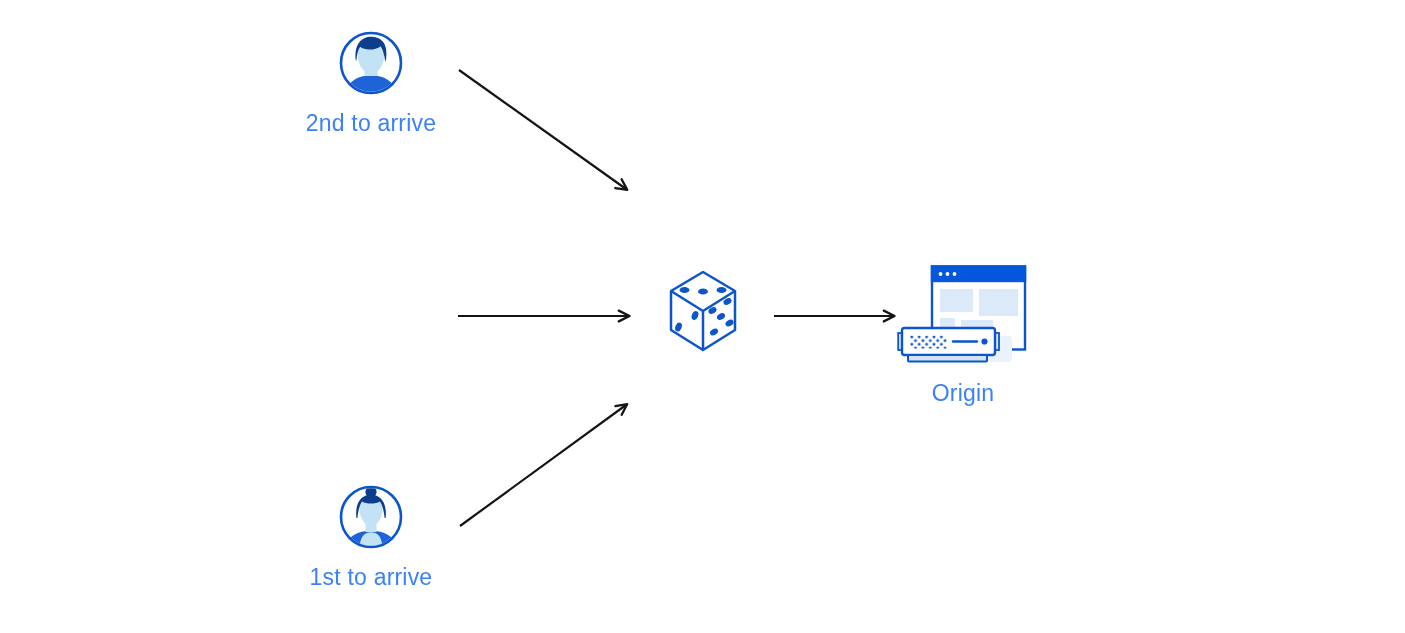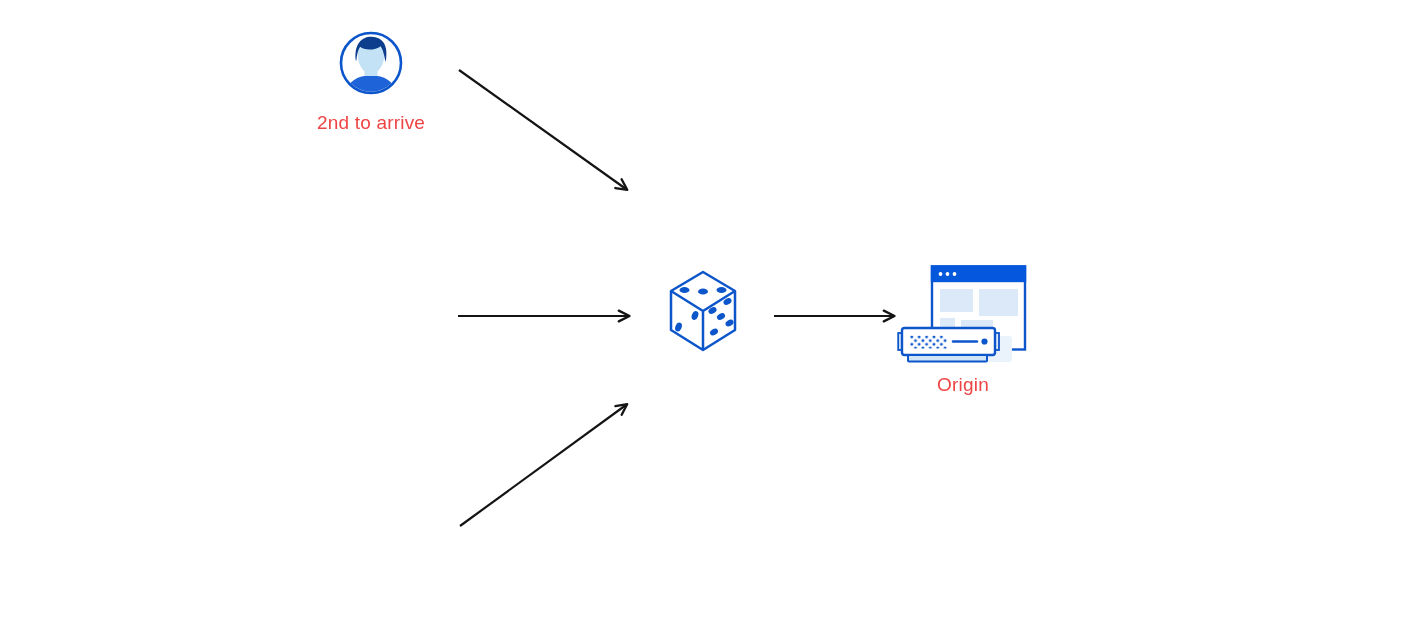--- a/index.html
+++ b/index.html
@@ -9,24 +9,24 @@
   }
   .arrow-layer { position:absolute; left:0; top:0; pointer-events:none; }
   .node { position:absolute; display:flex; flex-direction:column; align-items:center; }
   .node-user { left:296px; width:150px; }
   .node-user-2nd { top:30px; }
   .node-user-3rd { top:256px; }
   .node-user-1st { top:484px; }
   .node-dice { left:667px; top:268px; width:72px; }
   .node-origin { left:896px; top:264px; width:134px; }
   .node-label {
-    margin-top:16px; font-size:19px; line-height:22px; color:#ef4444;
+    margin-top:16px; font-size:23px; line-height:22px; color:#3b82f6;
     text-align:center; letter-spacing:0.2px; white-space:nowrap;
   }
-  .node-origin .node-label { margin-top:6px;text-align:center; }
+  .node-origin .node-label { margin-top:14px;text-align:center; }
   .avatar-svg { display:block; width:66px; height:66px; }
 </style>
 </head>
 <body>
 
 <div class="canvas">
 
   <svg class="arrow-layer" width="1405" height="633" viewBox="0 0 1405 633">
     <defs>
       <marker id="arrowhead" viewBox="0 0 10 10" refX="7.5" refY="5" markerWidth="7" markerHeight="7" orient="auto-start-reverse">
@@ -51,20 +51,39 @@
         <path d="M7,66 C8.5,52.5 18,45.5 33,45.5 C48,45.5 57.5,52.5 59,66 Z" fill="#1e63d8"></path>
         <path d="M26.5,33 h13 v13 h-13 z" fill="#c3e2f6"></path>
         <path d="M33,11.5 C41.5,11.5 46.2,17.5 46.2,25.5 C46.2,34.5 40.5,43.8 33,43.8 C25.5,43.8 19.8,34.5 19.8,25.5 C19.8,17.5 24.5,11.5 33,11.5 Z" fill="#c3e2f6"></path>
         <path d="M17.8,30.5 C15.8,13.5 24.5,6.2 34,6.8 C43.5,7.4 50,13.5 48.2,28.5 L47.4,32 C46.2,24 44.6,19 42.6,16.2 C37.6,20.4 26.4,20.8 22.2,16.8 C20.2,19.8 18.8,24.6 18.4,30.5 Z" fill="#0d3e8e"></path>
       </g>
     </svg>
     <div class="node-label">2nd to arrive</div>
   </div>
 
 
+  <div class="node node-user node-user-1st">
+    <svg class="avatar-svg" viewBox="0 0 66 66">
+      <defs>
+          <clipPath id="clipC">
+            <circle cx="33" cy="33" r="28.7"></circle>
+          </clipPath>
+        </defs>
+      <circle cx="33" cy="33" r="30" fill="#ffffff" stroke="#0c55cb" stroke-width="2.6"></circle>
+      <g clip-path="url(#clipC)">
+        <path d="M7,66 C8.5,53.5 17.5,46.8 33,46.8 C48.5,46.8 57.5,53.5 59,66 Z" fill="#1e63d8"></path>
+        <path d="M21.5,66 C21.5,53 26,48.2 33,48.2 C40,48.2 44.5,53 44.5,66 Z" fill="#c3e2f6"></path>
+        <path d="M27.5,33.5 h11 v14.5 h-11 z" fill="#c3e2f6"></path>
+        <path d="M33,13 C40.3,13 44.4,18.3 44.4,25.8 C44.4,33.8 39.3,42 33,42 C26.7,42 21.6,33.8 21.6,25.8 C21.6,18.3 25.7,13 33,13 Z" fill="#c3e2f6"></path>
+        <circle cx="33" cy="8" r="5.6" fill="#0d3e8e"></circle>
+        <path d="M18.4,34 C16.6,17.5 24.4,10.8 33,10.8 C41.6,10.8 49.4,17.5 47.6,34 L46.6,34 C45.6,25 43.8,19.8 41.9,17.4 C37.4,20.2 28.6,20.2 24.1,17.4 C22.2,19.8 20.4,25 19.4,34 Z" fill="#0d3e8e"></path>
+      </g>
+    </svg>
+    <div class="node-label">1st to arrive</div>
+  </div>
 
   <div class="node node-dice">
     <svg width="72" height="86" viewBox="0 0 72 86">
       <path d="M36,4 L68,23 L68,62 L36,82 L4,62 L4,23 Z" fill="#ffffff" stroke="#0c55cb" stroke-width="2.5" stroke-linejoin="round"></path>
       <path d="M4,23 L36,43 L68,23 M36,43 L36,82" fill="none" stroke="#0c55cb" stroke-width="2.5" stroke-linejoin="round"></path>
       <g fill="#0c55cb">
         <ellipse cx="17.5" cy="22" rx="5" ry="3"></ellipse>
         <ellipse cx="36" cy="23.5" rx="5" ry="3"></ellipse>
         <ellipse cx="54.5" cy="22" rx="5" ry="3"></ellipse>
         <ellipse cx="28" cy="47.5" rx="3.1" ry="4.6" transform="rotate(22 28 47.5)"></ellipse>

